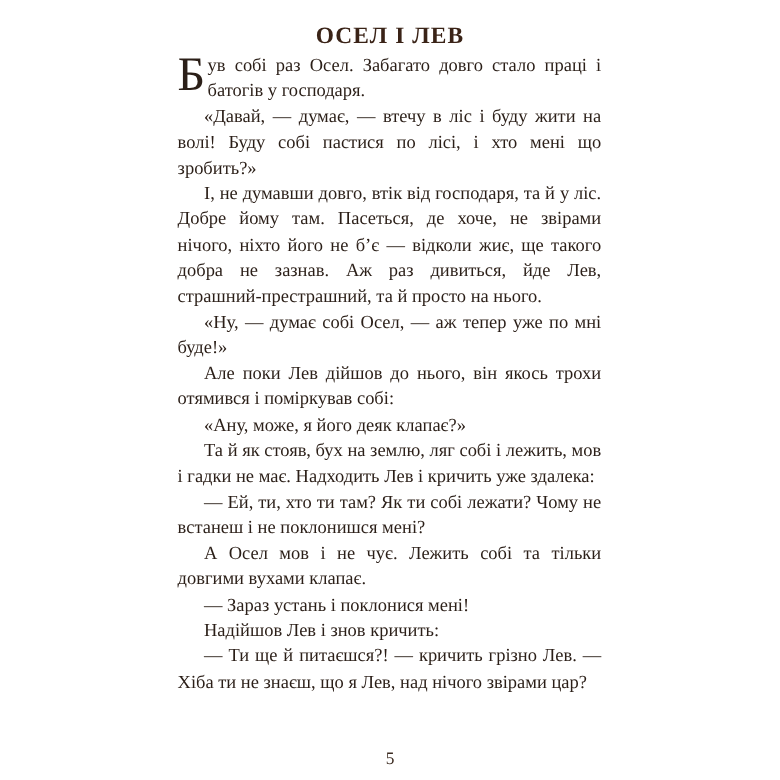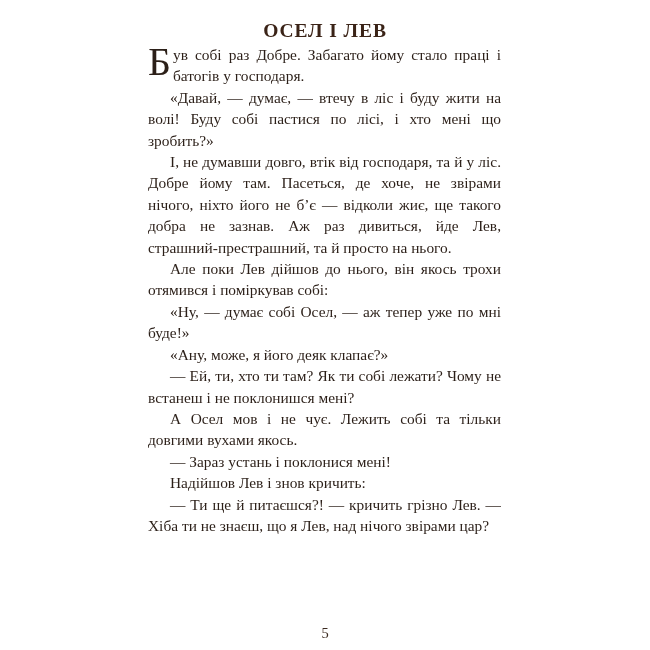--- a/index.html
+++ b/index.html
@@ -78,36 +78,37 @@
 </style>
 </head>
 <body>
 
 <div class="page">
 
   <h1 class="story-title">ОСЕЛ І ЛЕВ</h1>
 
   <div class="text-block">
 
-    <p class="para opening"><span class="dropcap">Б</span><span>ув собі раз Добре. Забагато йому стало праці і батогів у господаря.</span></p>
+    <p class="para opening"><span class="dropcap">Б</span><span>ув собі раз Осел. Забагато довго стало праці і батогів у господаря.</span></p>
 
     <p class="para"><span>«Давай, — думає, — втечу в ліс і буду жити на волі! Буду собі пастися по лісі, і хто мені що зробить?»</span></p>
 
     <p class="para"><span>І, не думавши довго, втік від господаря, та й у ліс. Добре йому там. Пасеться, де хоче, не звірами нічого, ніхто його не б’є — відколи жиє, ще такого добра не зазнав. Аж раз дивиться, йде Лев, страшний-престрашний, та й просто на нього.</span></p>
 
+    <p class="para"><span>«Ну, — думає собі Осел, — аж тепер уже по мні буде!»</span></p>
+
     <p class="para"><span>Але поки Лев дійшов до нього, він якось трохи отямився і поміркував собі:</span></p>
-
-    <p class="para"><span>«Ну, — думає собі Осел, — аж тепер уже по мні буде!»</span></p>
 
     <p class="para"><span>«Ану, може, я його деяк клапає?»</span></p>
 
+    <p class="para"><span>Та й як стояв, бух на землю, ляг собі і лежить, мов і гадки не має. Надходить Лев і кричить уже здалека:</span></p>
 
     <p class="para"><span>— Ей, ти, хто ти там? Як ти собі лежати? Чому не встанеш і не поклонишся мені?</span></p>
 
-    <p class="para"><span>А Осел мов і не чує. Лежить собі та тільки довгими вухами якось.</span></p>
+    <p class="para"><span>А Осел мов і не чує. Лежить собі та тільки довгими вухами клапає.</span></p>
 
     <p class="para"><span>— Зараз устань і поклонися мені!</span></p>
 
     <p class="para"><span>Надійшов Лев і знов кричить:</span></p>
 
 
     <p class="para"><span>— Ти ще й питаєшся?! — кричить грізно Лев. — Хіба ти не знаєш, що я Лев, над нічого звірами цар?</span></p>
 
   </div>
 

